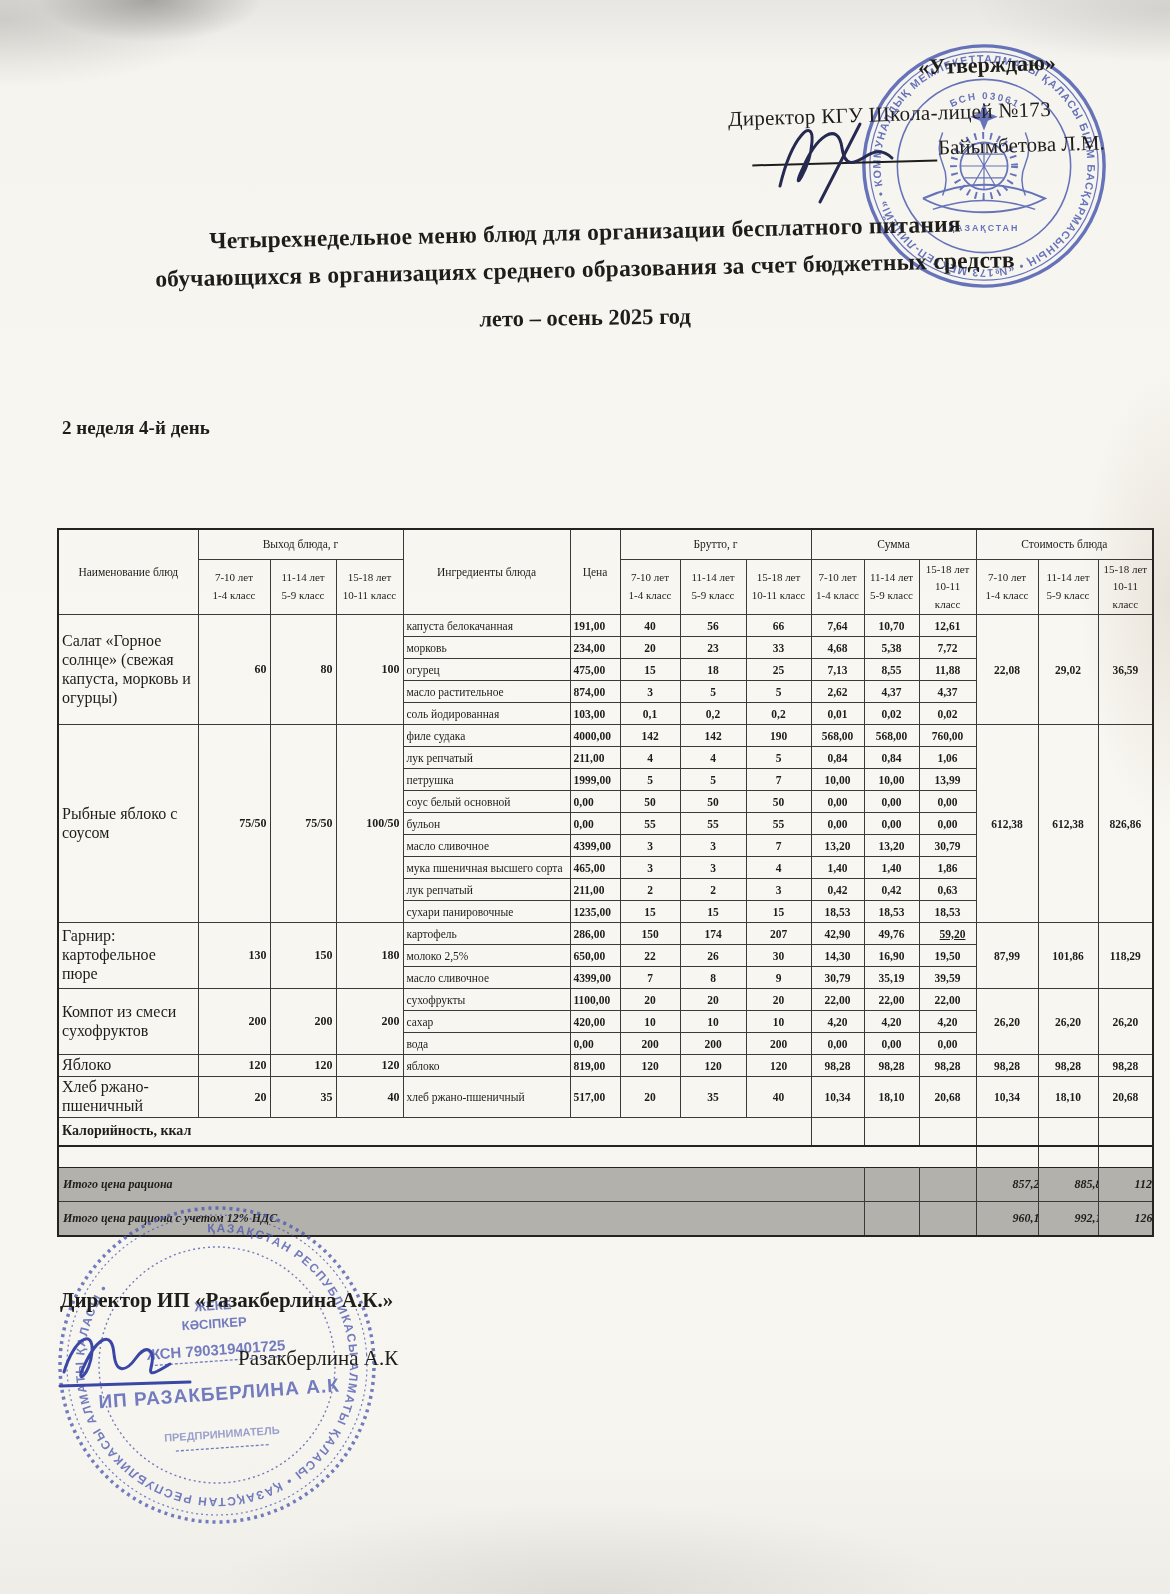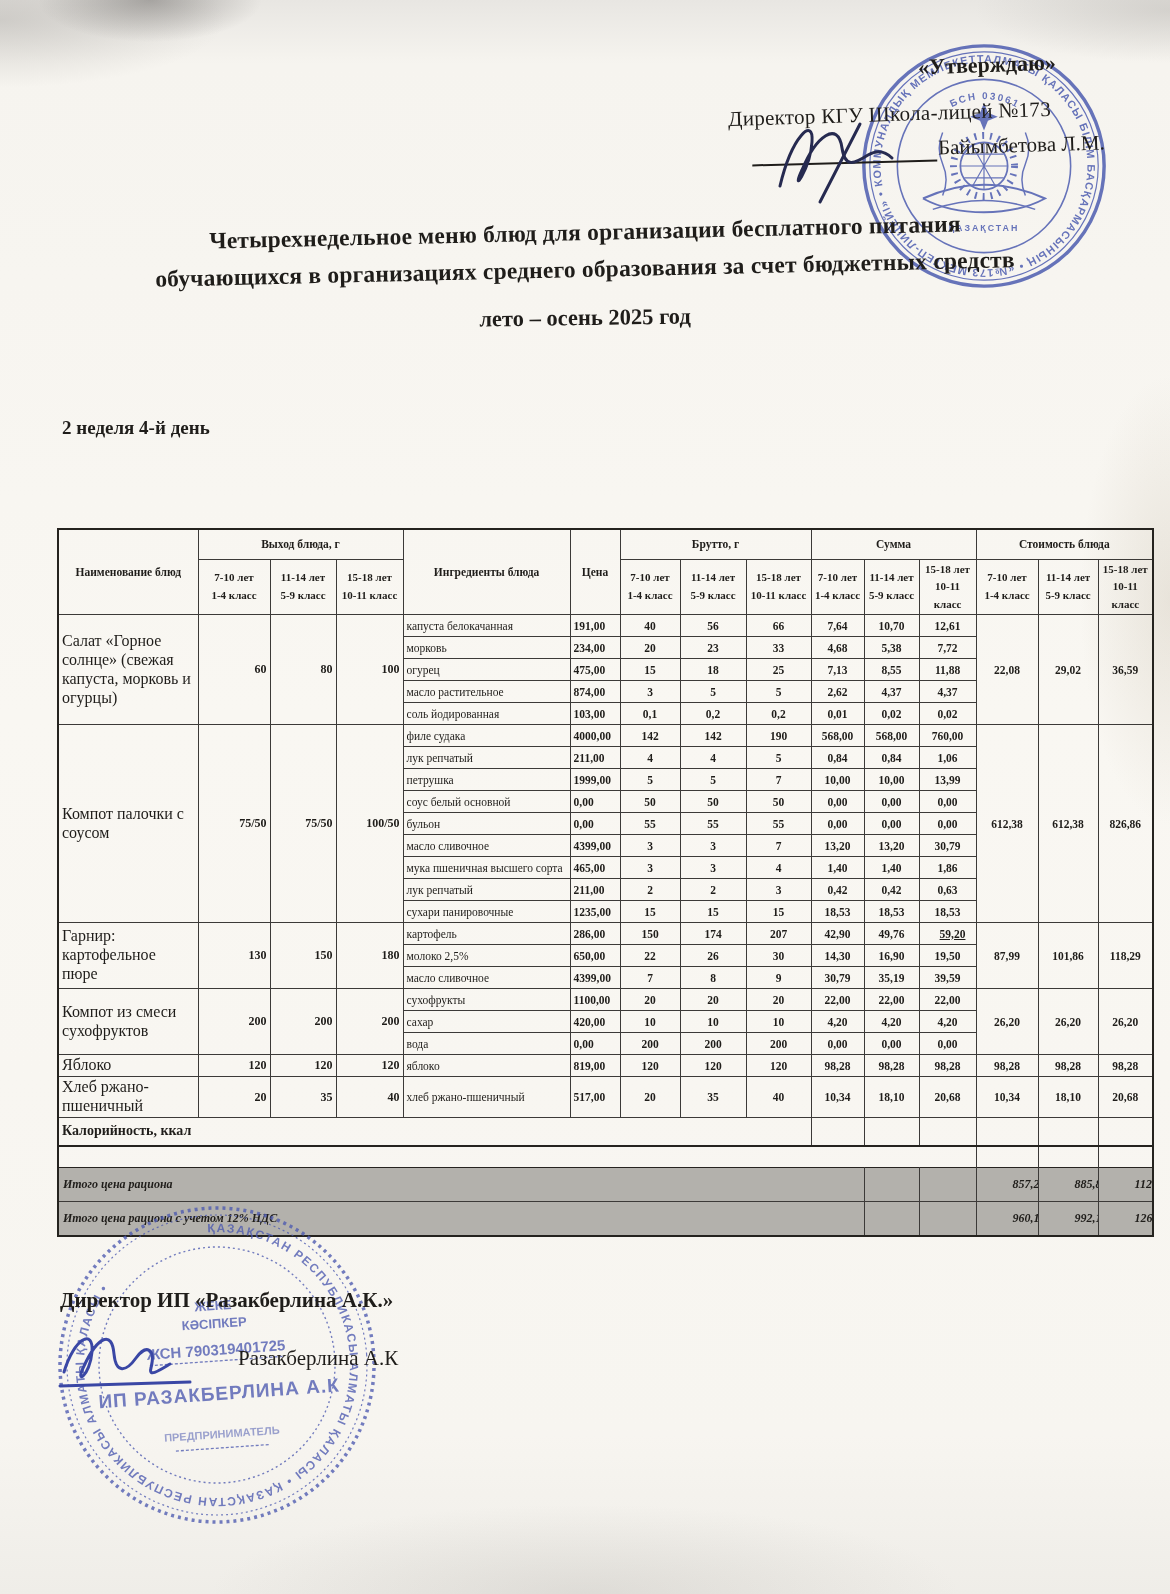--- a/index.html
+++ b/index.html
@@ -20,21 +20,21 @@
   .dirline{font-size:21px;transform:rotate(-1.8deg);letter-spacing:.3px;}
   .dirname{font-size:21px;transform:rotate(-1.8deg);}
   .sigrule{border-bottom:2px solid #1f1d1a;transform:rotate(-1.5deg);}
   .title{width:1100px;left:35px;text-align:center;font-weight:bold;font-size:23.5px;line-height:1.45;transform:rotate(-1.3deg);letter-spacing:.2px;}
   .season{width:1100px;left:35px;text-align:center;font-weight:bold;font-size:22.5px;transform:rotate(-.8deg);}
   .weekday{font-size:19px;font-weight:bold;}
   
   table.menu{border-collapse:collapse;table-layout:fixed;width:1095px;font-size:11.5px;}
   table.menu td,table.menu th{border:1px solid #3c3a38;padding:1px 3px;overflow:hidden;vertical-align:middle;}
   table.menu{border:2px solid #25231f;}
-  table.menu thead th{font-weight:bold;text-align:center;vertical-align:middle;font-size:11.5px;line-height:1.25;}
+  table.menu thead th{font-weight:normal;text-align:center;vertical-align:middle;font-size:11.5px;line-height:1.25;}
   .age div{line-height:1.6;font-size:11px;}
   td.c-dish{vertical-align:top;text-align:left;font-size:16px;line-height:1.18;padding-top:2px;}
   td.c-out{vertical-align:top;text-align:right;font-weight:bold;font-size:12px;padding-top:2px;}
   td.c-ing{text-align:left;font-size:11.5px;}
   td.c-price{text-align:left;font-weight:bold;padding-right:5px;}
   td.c-num{text-align:center;font-weight:bold;}
   td.c-cost{vertical-align:top;text-align:center;font-weight:bold;padding-top:3px;}
   tr.dr{height:22px;}
   tr.kcal{height:28px;}
   tr.kcal td{border-bottom:2px solid #25231f;font-weight:bold;font-size:14px;text-align:left;}
@@ -234,21 +234,21 @@
           <td class="c-ing">соль йодированная</td>
           <td class="c-price">103,00</td>
           <td class="c-num">0,1</td>
           <td class="c-num">0,2</td>
           <td class="c-num">0,2</td>
           <td class="c-num"><span>0,01</span></td>
           <td class="c-num"><span>0,02</span></td>
           <td class="c-num"><span>0,02</span></td>
         </tr>
         <tr class="dr">
-          <td class="c-dish" rowspan="9">Компот палочки с соусом</td>
+          <td class="c-dish" rowspan="9">Рыбные яблоко с соусом</td>
           <td class="c-out" rowspan="9">75/50</td>
           <td class="c-out" rowspan="9">75/50</td>
           <td class="c-out" rowspan="9">100/50</td>
           <td class="c-ing">филе судака</td>
           <td class="c-price">4000,00</td>
           <td class="c-num">142</td>
           <td class="c-num">142</td>
           <td class="c-num">190</td>
           <td class="c-num"><span>568,00</span></td>
           <td class="c-num"><span>568,00</span></td>

